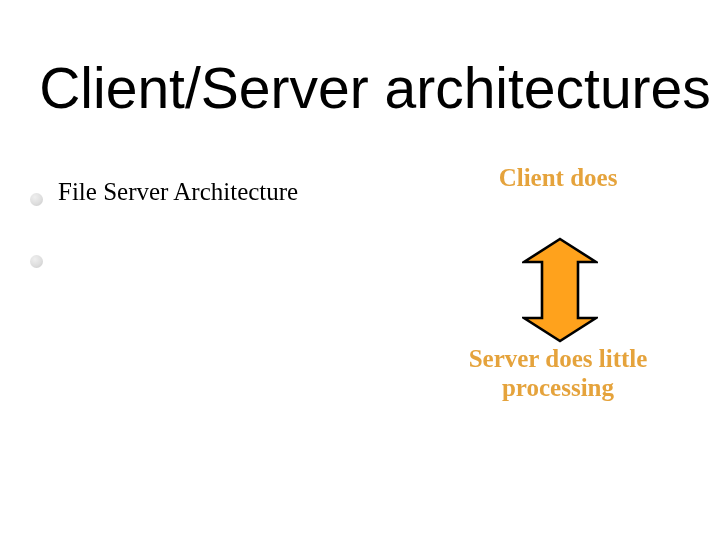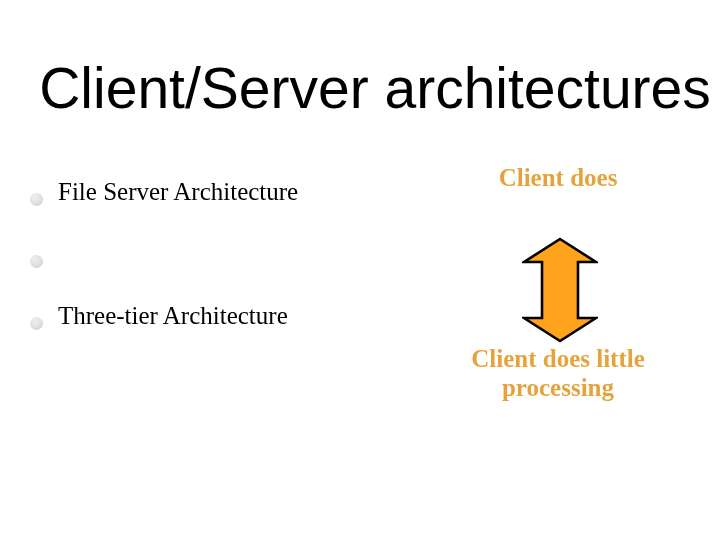--- a/index.html
+++ b/index.html
@@ -83,34 +83,30 @@
   <div class="slide-title">Client/Server architectures</div>
 
   <ul class="bullet-list">
     <li class="bullet-item">
       <span class="bullet-dot"></span>
       <span>File Server Architecture</span>
     </li>
     <li class="bullet-item">
       <span class="bullet-dot"></span>
     </li>
-    <li class="bullet-item">
-      <span class="bullet-dot"></span>
-      <span>Three-tier Architecture</span>
-    </li>
   </ul>
 
   <div class="annotation annotation-top">
     <div>Client does</div>
   </div>
 
   <div class="arrow-wrap">
     <svg viewBox="0 0 76 106" xmlns="http://www.w3.org/2000/svg">
       <polygon points="38,2 74,25 56,25 56,81 74,81 38,104 2,81 20,81 20,25 2,25" stroke="#000000" stroke-width="2.6" stroke-linejoin="miter" fill="#FFA21C"></polygon>
     </svg>
   </div>
 
   <div class="annotation annotation-bottom">
-    <div>Client does little</div>
+    <div>Server does little</div>
     <div>processing</div>
   </div>
 
 </div>
 
 </body></html>

